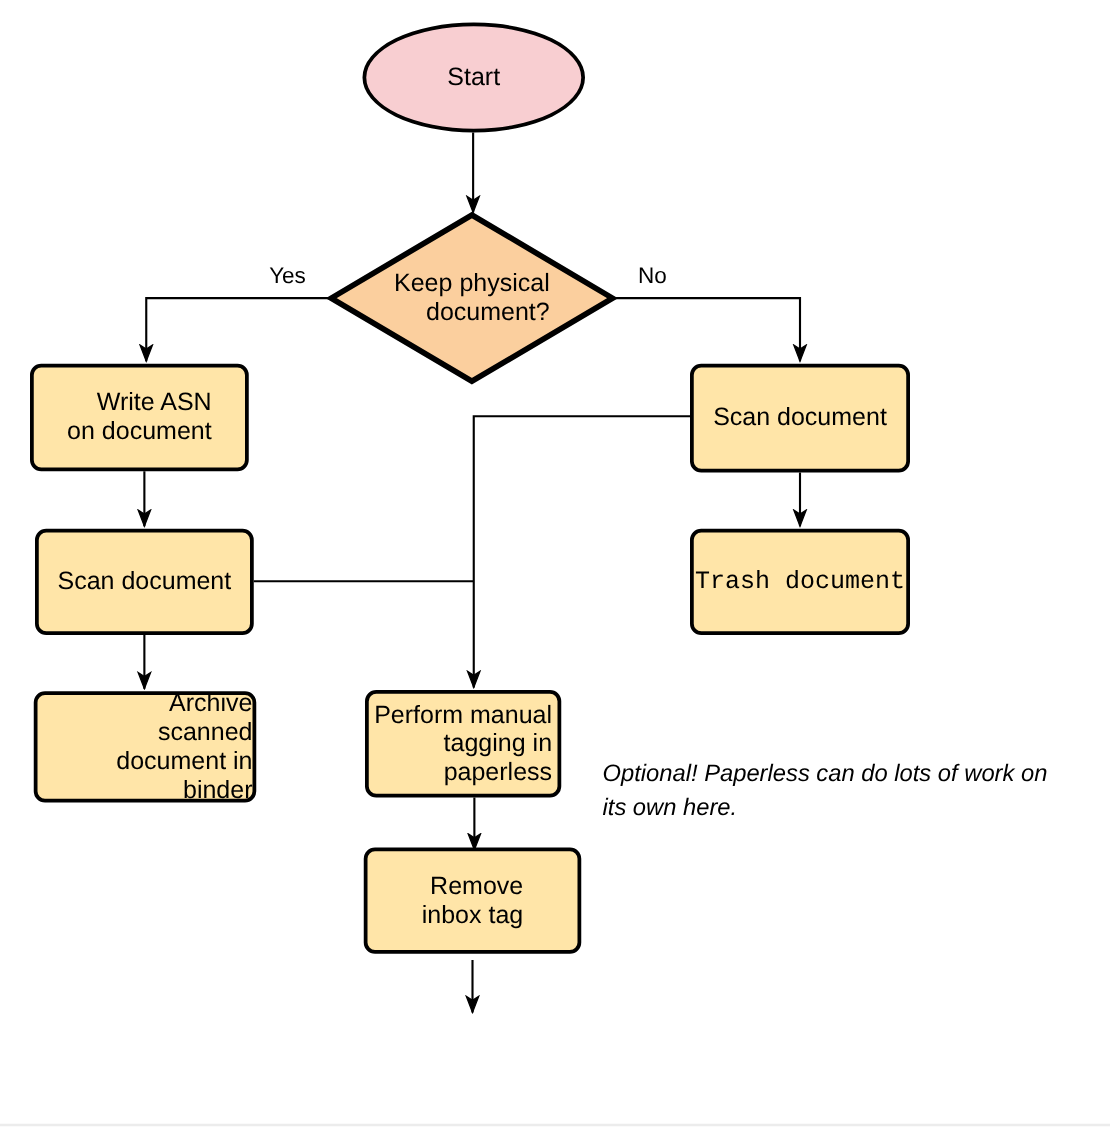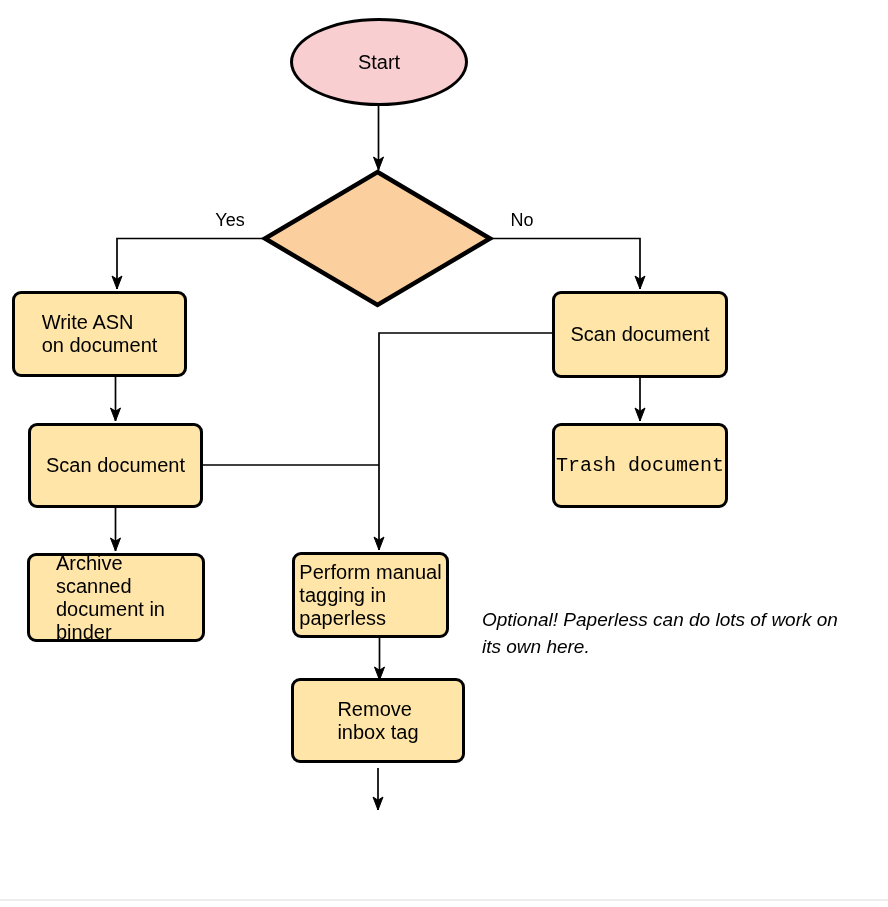--- a/index.html
+++ b/index.html
@@ -12,21 +12,21 @@
     font-family: "Liberation Sans", sans-serif;
     color: #000000;
   }
   .edges-layer { position: absolute; left: 0; top: 0; }
   .node {
     position: absolute;
     box-sizing: border-box;
     display: flex;
     align-items: center;
     justify-content: center;
-    text-align: left;
+    text-align: right;
     font-size: 20px;
     line-height: 23px;
     white-space: pre-line;
     color: #000000;
   }
   .process {
     background: #FFE5A8;
     border: 3.5px solid #000000;
     border-radius: 9px;
   }
@@ -84,22 +84,24 @@
     <path d="M115.5,508 L115.5,551" fill="none" stroke="#000000" stroke-width="1.7" marker-end="url(#arrow)"></path>
     <path d="M203,465 L379,465" fill="none" stroke="#000000" stroke-width="1.7"></path>
     <path d="M552,333 L379,333 L379,550" fill="none" stroke="#000000" stroke-width="1.7" marker-end="url(#arrow)"></path>
     <path d="M640,378 L640,421" fill="none" stroke="#000000" stroke-width="1.7" marker-end="url(#arrow)"></path>
     <path d="M379.5,638 L379.5,680" fill="none" stroke="#000000" stroke-width="1.7" marker-end="url(#arrow)"></path>
     <path d="M378,768 L378,810" fill="none" stroke="#000000" stroke-width="1.7" marker-end="url(#arrow)"></path>
   </svg>
 
   <div class="node terminal" style="left:290px; top:18px; width:178px; height:88px;">Start</div>
 
+  <div class="node decision-label" style="left:265px; top:172px; width:225px; height:133px;">Keep physical
+document?</div>
 
-  <div class="node process" style="left:12px; top:291px; width:175px; height:86px;">Write ASN
+  <div class="node process" style="left:24px; top:291px; width:175px; height:86px;">Write ASN
 on document</div>
 
   <div class="node process" style="left:28px; top:423px; width:175px; height:85px;">Scan document</div>
 
   <div class="node process" style="left:27px; top:553px; width:178px; height:89px;padding-left:26px;">Archive scanned
 document in
 binder</div>
 
   <div class="node process" style="left:552px; top:291px; width:176px; height:87px;">Scan document</div>
 

